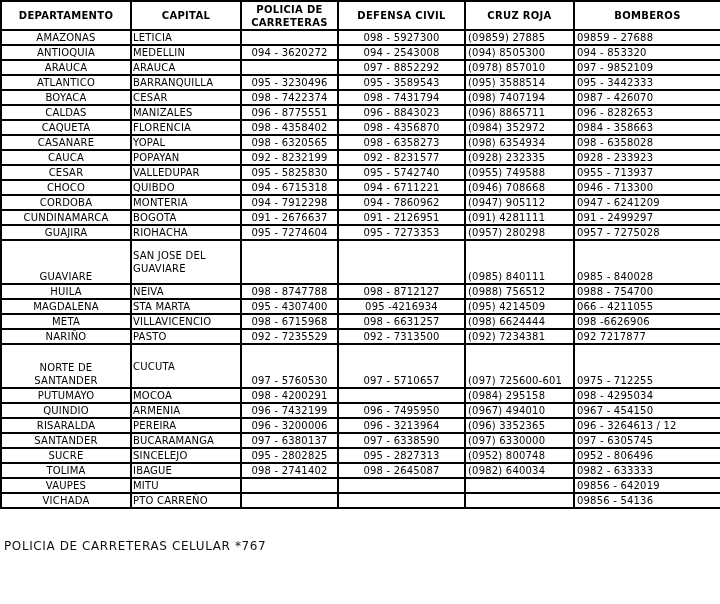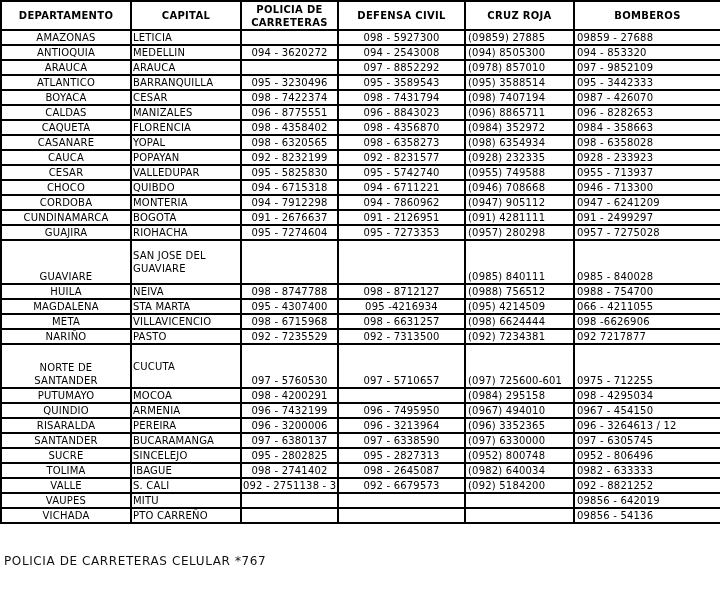--- a/index.html
+++ b/index.html
@@ -282,28 +282,20 @@
       </tr>
       <tr>
         <td class="c0">TOLIMA</td>
         <td class="c1">IBAGUE</td>
         <td class="c2">098 - 2741402</td>
         <td class="c3">098 - 2645087</td>
         <td class="c4">(0982) 640034</td>
         <td class="c5">0982 - 633333</td>
       </tr>
       <tr>
-        <td class="c0">VALLE</td>
-        <td class="c1">S. CALI</td>
-        <td class="c2">092 - 2751138 - 3</td>
-        <td class="c3">092 - 6679573</td>
-        <td class="c4">(092) 5184200</td>
-        <td class="c5">092 - 8821252</td>
-      </tr>
-      <tr>
         <td class="c0">VAUPES</td>
         <td class="c1">MITU</td>
         <td class="c2"></td>
         <td class="c3"></td>
         <td class="c4"></td>
         <td class="c5">09856 - 642019</td>
       </tr>
       <tr>
         <td class="c0">VICHADA</td>
         <td class="c1">PTO CARREÑO</td>

